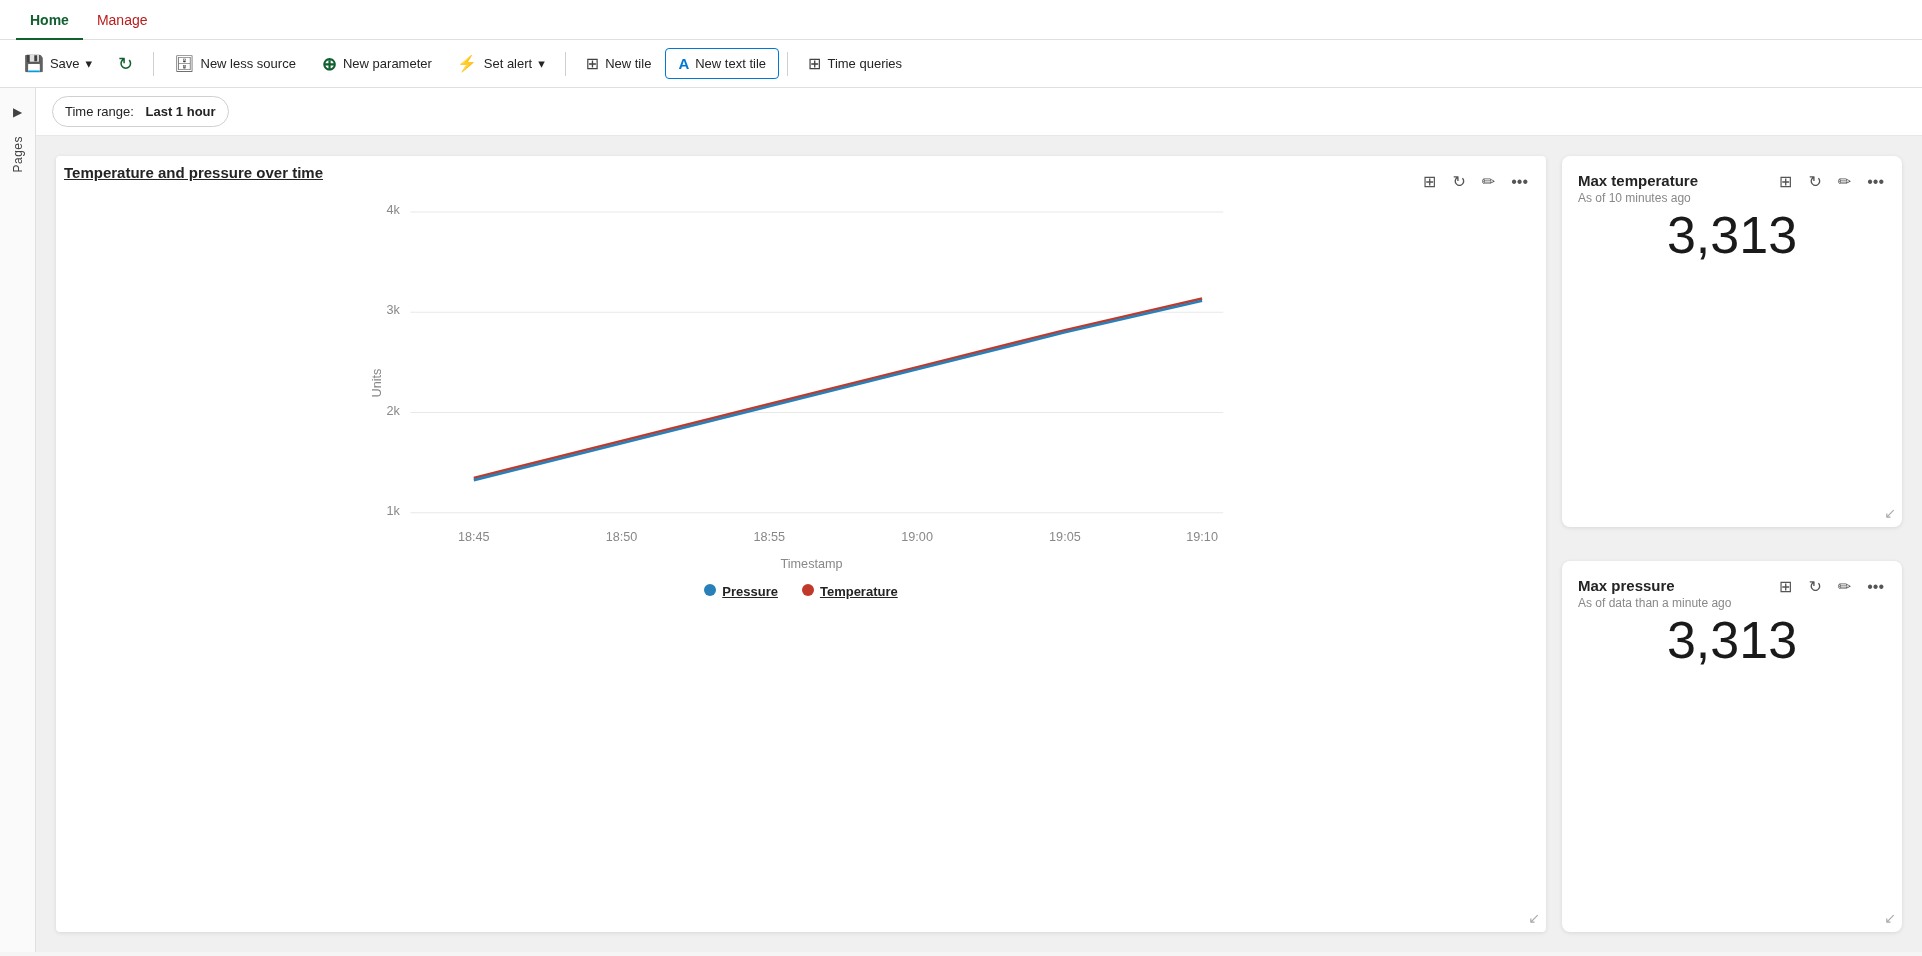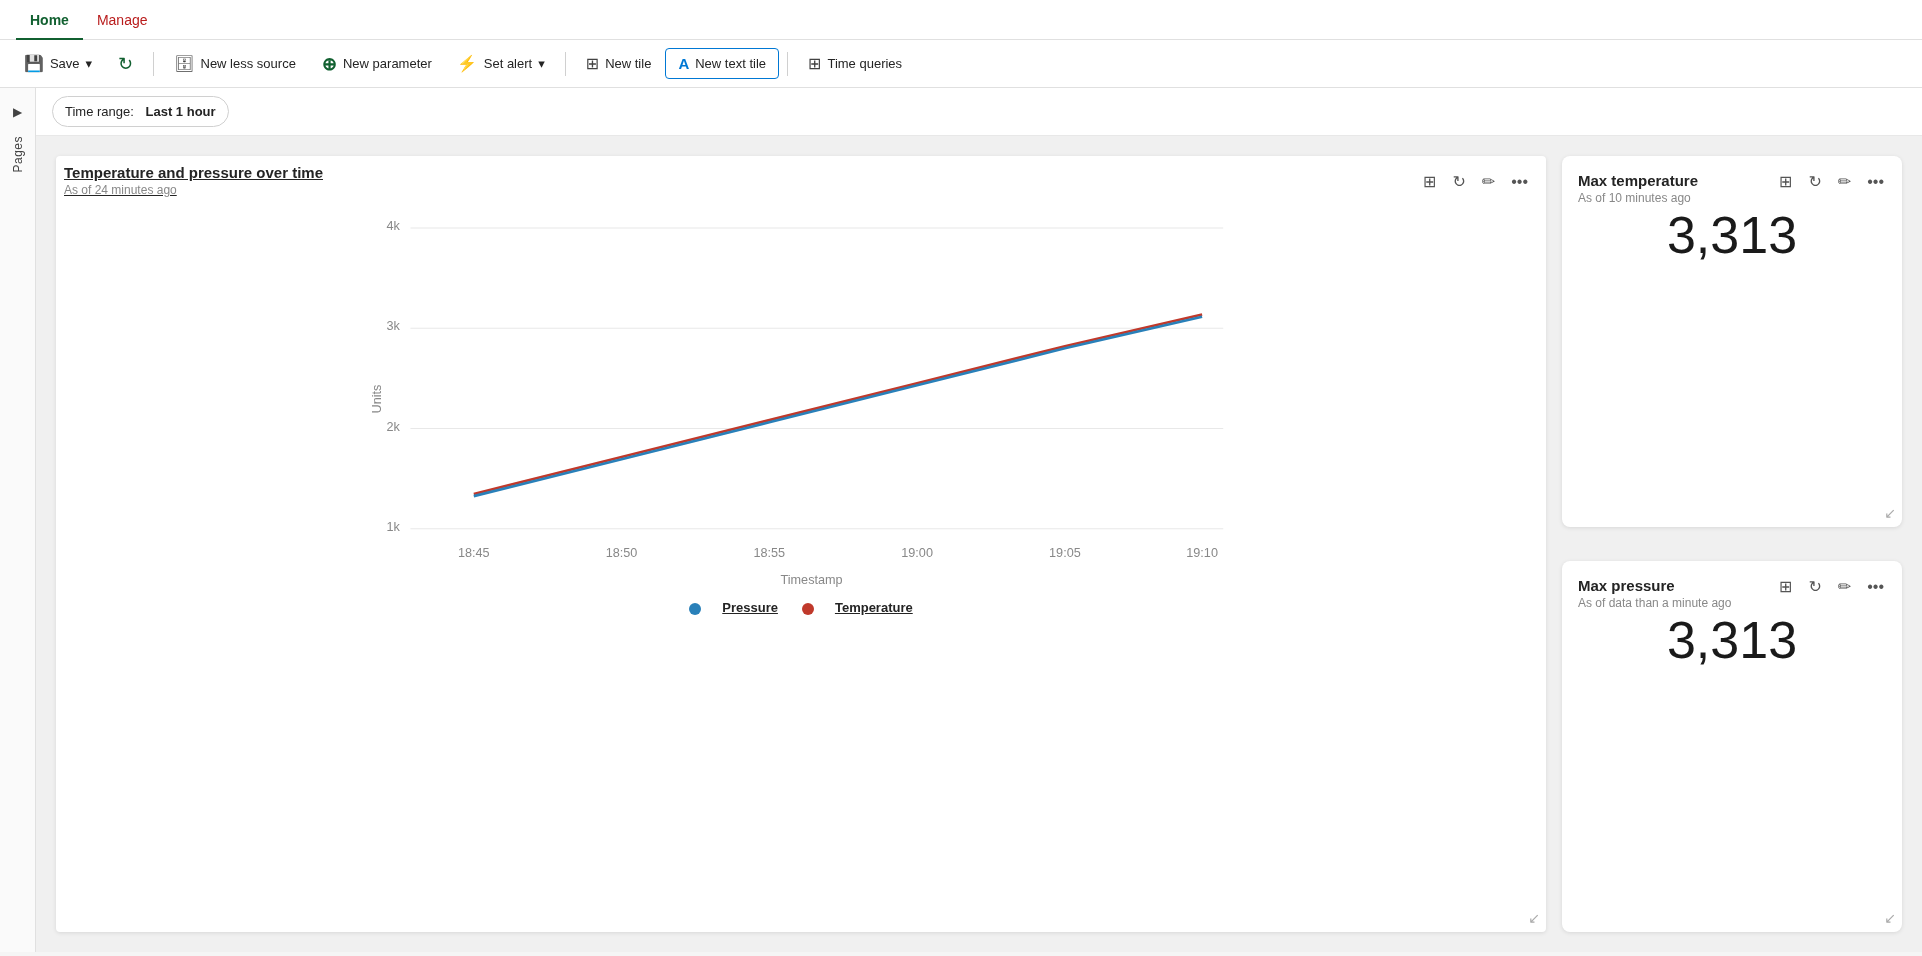--- a/index.html
+++ b/index.html
@@ -186,22 +186,22 @@
 
     
     .chart-legend {
       display: flex;
       justify-content: center;
       gap: 24px;
       margin-top: 8px;
     }
     .legend-item {
       display: flex;
-      align-items: flex-end;
-      gap: 21px;
+      align-items: flex-start;
+      gap: 6px;
       font-size: 13px;
       font-weight: 600;
     }
     .legend-dot {
       width: 12px;
       height: 12px;
       border-radius: 50%;
     }
 
     
@@ -317,21 +317,20 @@
         <span>Time range:</span>
         &nbsp;
         <strong>Last 1 hour</strong>
       </button>
     </div>
 
     <div class="dashboard">
 
       <div class="chart-card">
         <div class="card-title">Temperature and pressure over time</div>
-        <div class="card-subtitle">As of 24 minutes ago</div>
 
         <div class="card-actions">
           <button class="card-action-btn" title="Grid">⊞</button>
           <button class="card-action-btn" title="Refresh">↻</button>
           <button class="card-action-btn" title="Edit">✏</button>
           <button class="card-action-btn" title="More">•••</button>
         </div>
 
         <div class="chart-area">
           <svg class="chart-svg" viewBox="0 0 820 360" xmlns="http://www.w3.org/2000/svg">

